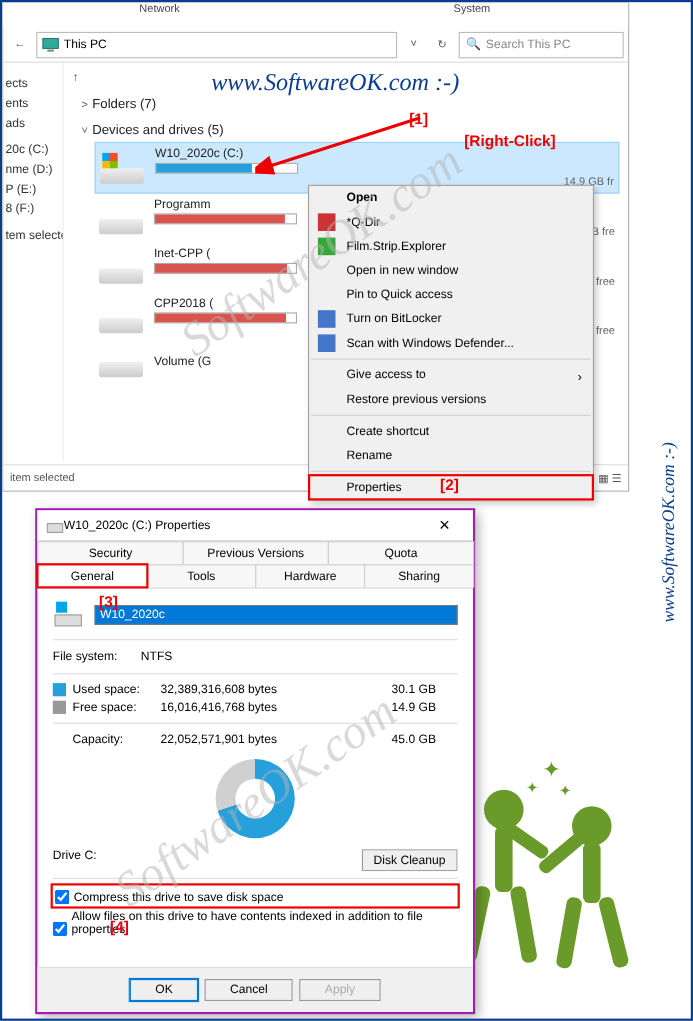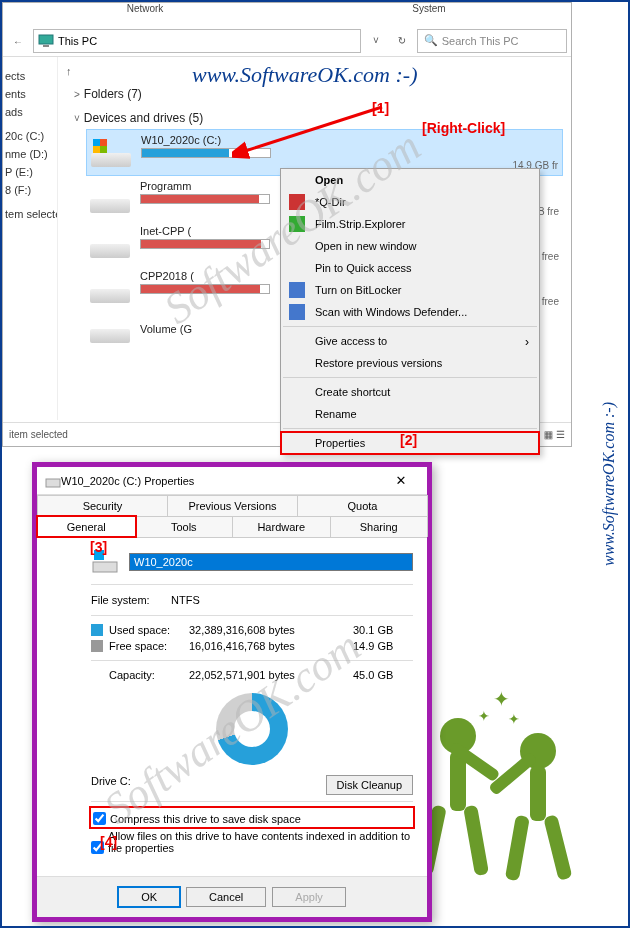--- a/index.html
+++ b/index.html
@@ -44,30 +44,30 @@
 
 .ctx-menu { position: absolute; top: 166px; left: 278px; width: 260px; background: #f0f0f0; border: 1px solid #a0a0a0; box-shadow: 3px 3px 6px rgba(0,0,0,0.2); z-index: 40; font-size: 11px; }
 .ctx-item { padding: 5px 10px 5px 34px; position: relative; cursor: default; }
 .ctx-item.bold { font-weight: bold; }
 .ctx-item.sub::after { content: '›'; position: absolute; right: 10px; font-size: 12px; }
 .ctx-sep { height: 1px; background: #d0d0d0; margin: 3px 2px; }
 .ctx-icon { position: absolute; left: 8px; top: 3px; width: 16px; height: 16px; }
 .ctx-item.highlight { outline: 2px solid #e00; outline-offset: -1px; }
 
 
-.props { position: absolute; top: 460px; left: 30px; width: 400px; height: 460px; background: #fff; border: 5px solid #a21caf; box-shadow: 3px 3px 10px rgba(0,0,0,0.3); z-index: 30; font-size: 11px; }
+.props { position: absolute; top: 460px; left: 30px; width: 400px; height: 460px; background: #fff; border: 2px solid #a21caf; box-shadow: 3px 3px 10px rgba(0,0,0,0.3); z-index: 30; font-size: 11px; }
 .props-title { height: 28px; background: #fff; display: flex; align-items: center; padding: 0 8px; border-bottom: 1px solid #ddd; }
 .props-title .t { flex: 1; }
 .close-x { width: 36px; text-align: center; font-size: 13px; }
 .tabs { display: flex; flex-wrap: wrap; border-bottom: 1px solid #ccc; }
 .tab { padding: 4px 0; font-size: 11px; text-align: center; border: 1px solid #ccc; border-bottom: none; background: #f7f7f7; margin-right: -1px; flex: 1; }
 .tab.active { background: #fff; position: relative; z-index: 2; }
 .tab.highlight { outline: 2px solid #e00; outline-offset: -1px; }
 .tab-row { display: flex; width: 100%; }
-.props-body { padding: 10px 14px; margin-left: 40px; }
+.props-body { padding: 10px 14px; }
 .name-row { display: flex; align-items: center; gap: 10px; margin-bottom: 8px; }
 .name-input { flex: 1; border: 1px solid #777; padding: 2px 4px; background: #0078d7; color: #fff; font-size: 11px; }
 .info-row { display: flex; padding: 3px 0; }
 .info-row .lab { width: 80px; }
 .hr { height: 1px; background: #ddd; margin: 6px 0; }
 .sp-row { display: flex; align-items: center; padding: 2px 0; }
 .sp-sw { width: 12px; height: 12px; margin-right: 6px; }
 .sp-lab { width: 80px; }
 .sp-bytes { flex: 1; }
 .sp-gb { width: 60px; }

